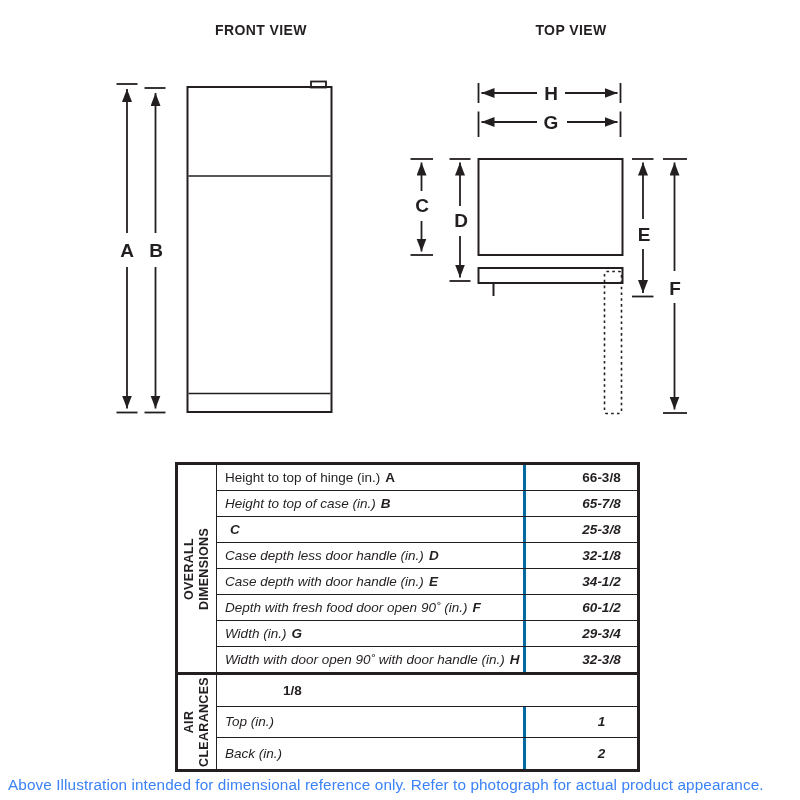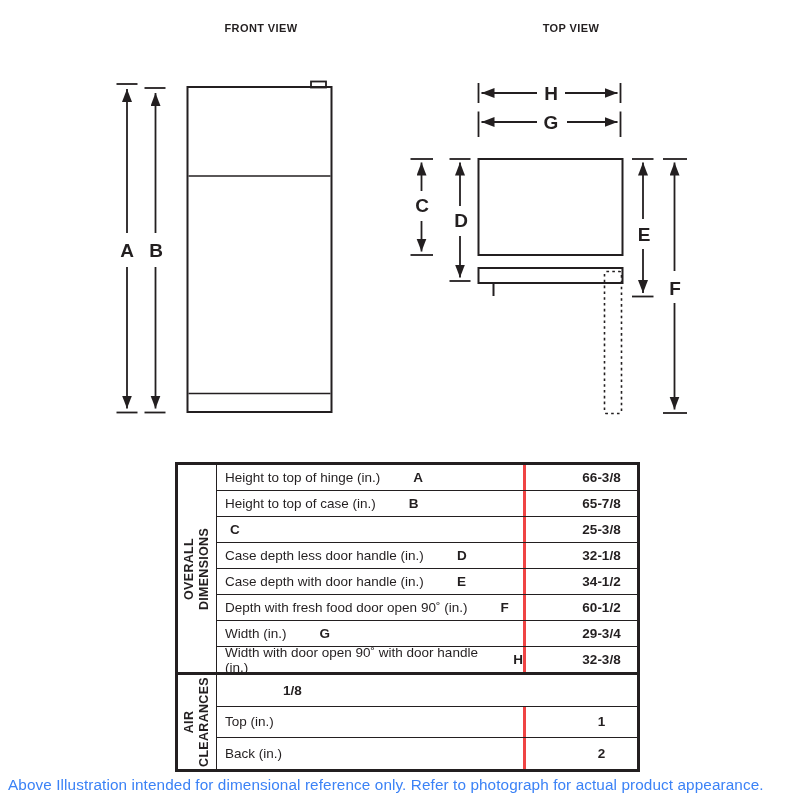--- a/index.html
+++ b/index.html
@@ -2,21 +2,21 @@
 <html><head>
 <meta charset="utf-8">
 <style>
   html, body { margin: 0; padding: 0; background: #ffffff; }
   .canvas {
     position: relative; width: 800px; height: 800px; background: #ffffff;
     font-family: "Liberation Sans", sans-serif; color: #231f20; overflow: hidden;
   }
   .view-title {
     position: absolute; top: 22px; width: 160px; text-align: center;
-    font-size: 11px; font-weight: bold; letter-spacing: 0.4px; color: #231f20;
+    font-size: 14px; font-weight: bold; letter-spacing: 0.4px; color: #231f20;
   }
   .view-title.front { left: 181px; }
   .view-title.top   { left: 491px; }
   svg.diagram { position: absolute; left: 0; top: 0; }
   svg .ln   { stroke: #231f20; fill: none; }
   svg text.dimlbl {
     font-family: "Liberation Sans", sans-serif; font-weight: bold;
     font-size: 19px; fill: #231f20; text-anchor: middle;
   }
   
@@ -29,26 +29,26 @@
   .vhead { position: relative; width: 38px; border-right: 1.5px solid #231f20; flex: 0 0 38px; }
   .vhead-inner {
     position: absolute; top: 50%; left: 50%;
     transform: translate(-50%, -50%) rotate(-90deg);
     text-align: center; font-weight: bold; font-size: 12.5px;
     line-height: 1.18; letter-spacing: 0.3px; white-space: nowrap; color: #231f20;
   }
   .vhead-inner span { display: block; }
   .rows { flex: 1; display: flex; flex-direction: column; }
   .trow { display: flex; align-items: stretch; }
-  .trow + .trow { border-top: 1.6px solid #231f20; }
+  .trow + .trow { border-top: 1.6px solid #231f20; font-style: italic; }
   .sec-overall .trow { height: 25px; }
   .sec-air .trow { height: 30.6px; }
   .cell-label {
     flex: 1; display: flex; align-items: center; padding-left: 8px;
-    font-size: 13.5px; border-right: 3px solid #ef4444; color: #231f20; gap: 28px;
+    font-size: 13.5px; border-right: 3px solid #0369a1; color: #231f20;
   }
   .cell-label .rowkey { font-weight: bold; margin-left: 5px; }
   .cell-value {
     width: 71px; flex: 0 0 71px; display: flex; align-items: center;
     justify-content: center; font-weight: bold; font-size: 13.5px; color: #231f20; padding-left: 40px;
   }
   .footer {
     position: absolute; left: 8px; top: 776px; width: 790px;
     font-size: 15.3px; color: #3b82f6; letter-spacing: 0.1px;
   }

